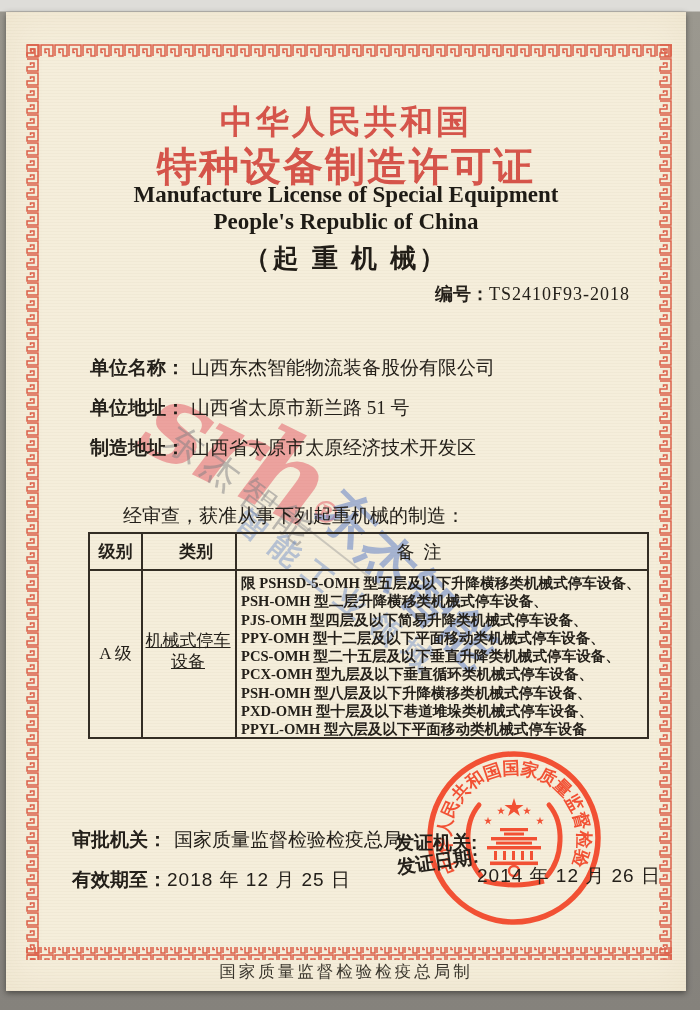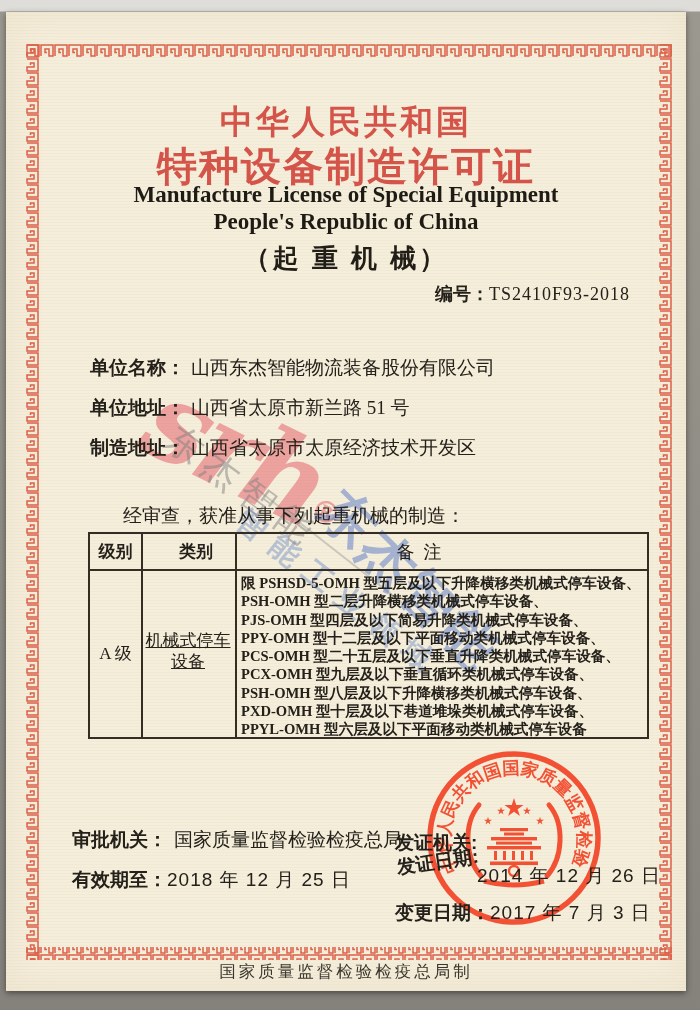--- a/index.html
+++ b/index.html
@@ -176,18 +176,17 @@
         <div>PPYL-OMH 型六层及以下平面移动类机械式停车设备</div>
       </div>
     </div>
 
     <div class="abs f1"><span class="f-lab">审批机关：</span><span class="val">国家质量监督检验检疫总局</span></div>
     <div class="abs f2"><span class="f-lab">有效期至：</span><span class="date">2018 年 12 月 25 日</span></div>
 
     <div class="abs fr1 f-lab">发证机关:</div>
     <div class="abs fr2lab f-lab">发证日期:</div>
     <div class="abs fr2val date">2014 年 12 月 26 日</div>
-    <div class="abs fr3"><span class="f-lab">变更日期：</span><span class="date">2017 年 7 月 3 日</span></div>
 
     <div class="abs ctr printed">国家质量监督检验检疫总局制</div>
   </div>
 
 </div>
 
 </body></html>

